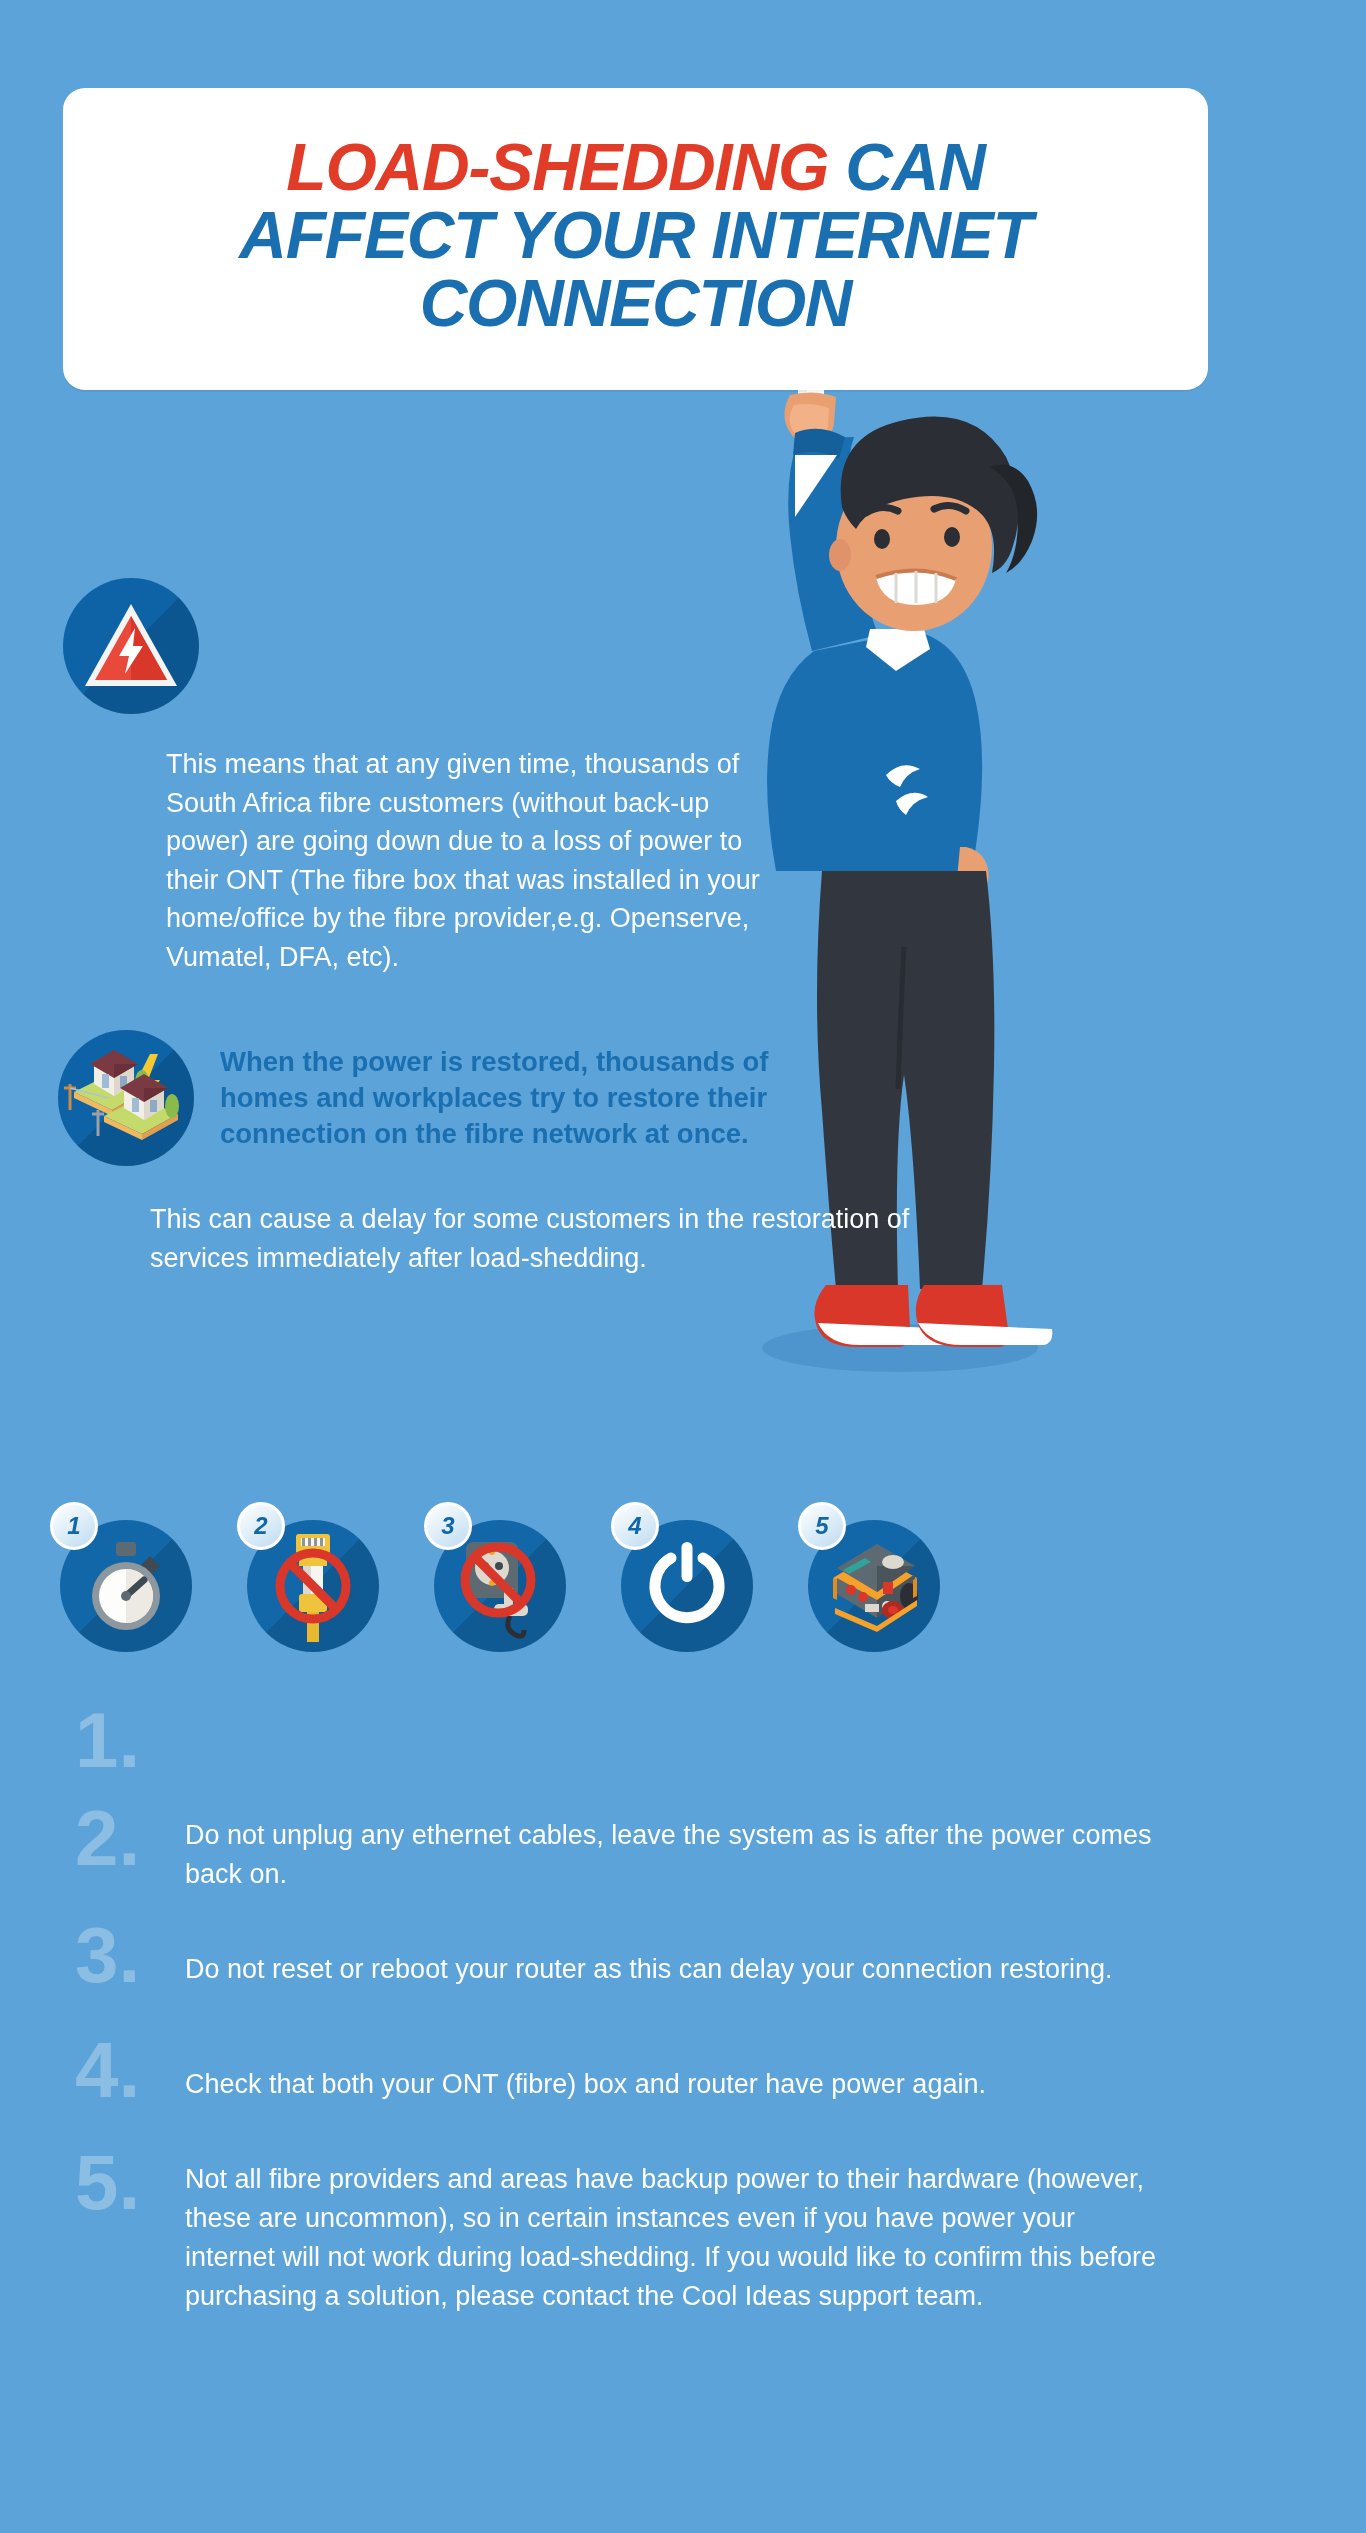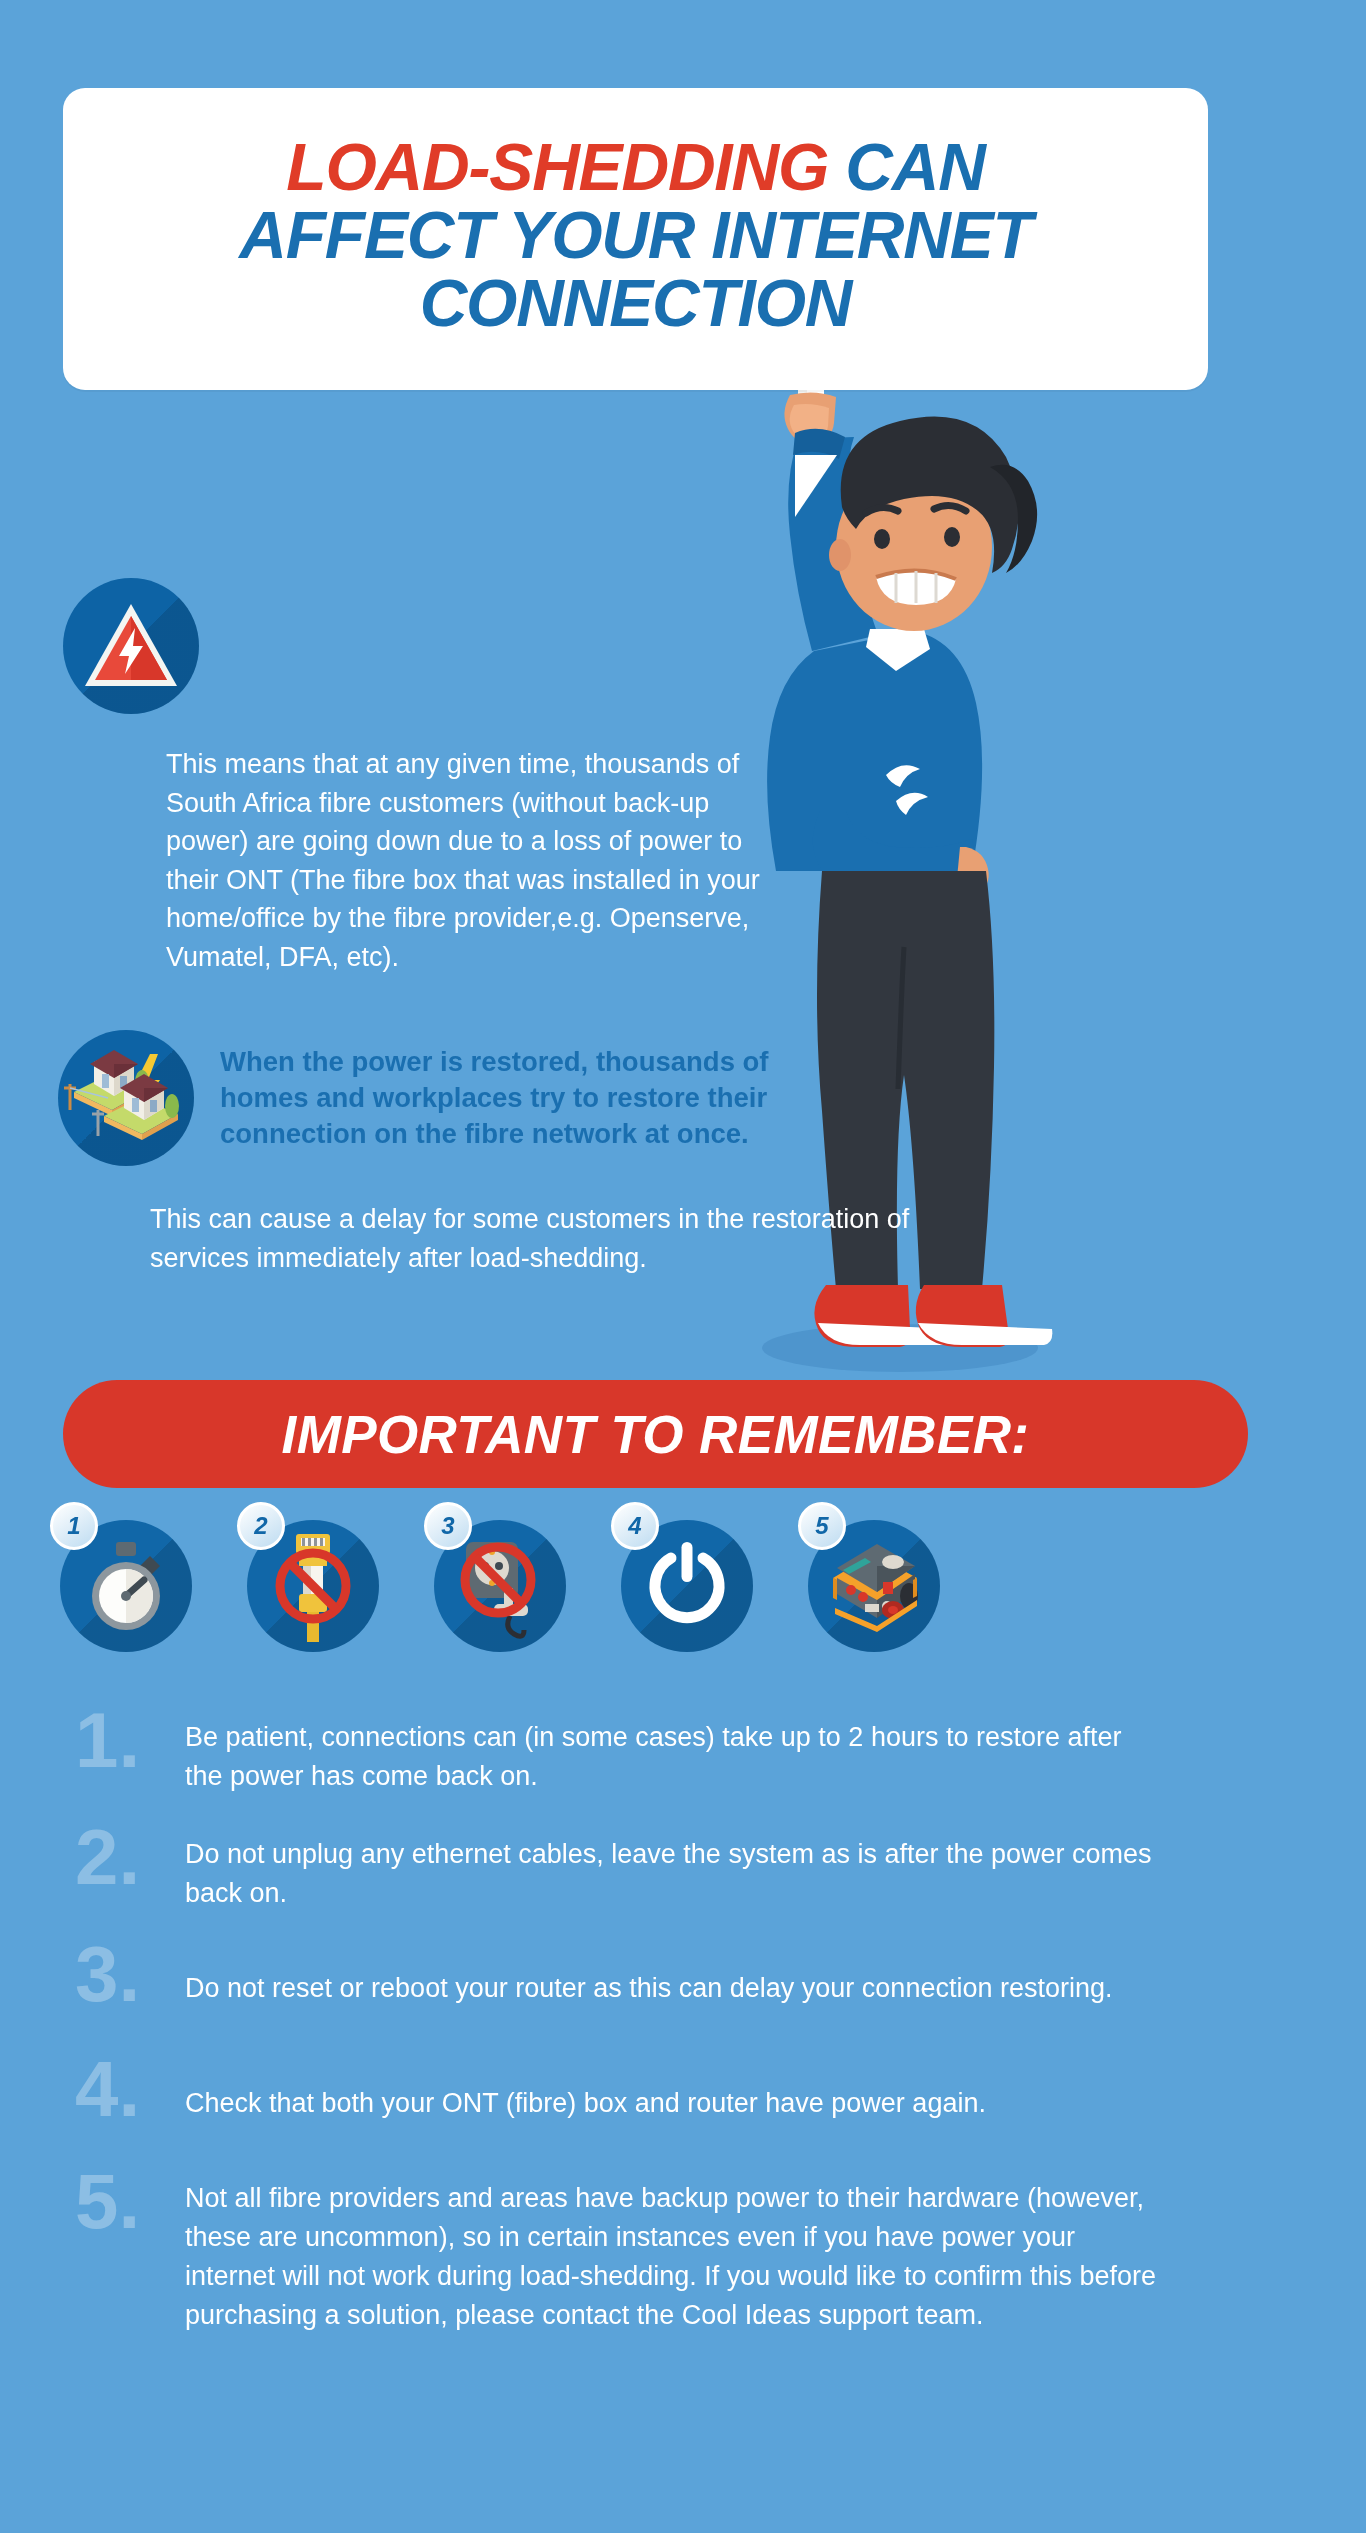--- a/index.html
+++ b/index.html
@@ -273,23 +273,20 @@
 
         <ellipse cx="108" cy="68" rx="7" ry="12" fill="#8ab94c"></ellipse>
       </svg>
     </div>
     <div style="padding-left:26px;">
       <div class="lead">When the power is restored,  thousands of homes and workplaces try to restore their connection on the fibre network at once.</div>
     </div>
   </div>
   <div class="para" style="position:absolute; left:150px; top:1200px; width:790px;">This can cause a delay for some customers in the restoration of services immediately after load-shedding.</div>
 
-  <div class="banner">
-    <span class="banner-text">IMPORTANT TO REMEMBER:</span>
-  </div>
 
   <div class="icon-row">
 
     <div class="ic-item" style="left:12px;">
       <div class="ic-disc">
         <div class="shadow-wedge"></div>
         <div class="ic-glyph">
           <svg width="96" height="100" viewBox="0 0 96 100">
             <rect x="38" y="6" width="20" height="14" rx="3" fill="#5e6a72"></rect>
             <path d="M72 20 l10 10 l-10 10 l-10 -10 Z" fill="#3f4a52"></path>
@@ -399,21 +396,20 @@
       </div>
       <div class="ic-badge">
         <span>5</span>
       </div>
     </div>
   </div>
 
   <div class="list">
     <div class="li">
       <div class="li-num">1.</div>
-      <div class="li-txt">Be patient, connections can (in some cases) take up to 2 hours to restore after the power has come back on.</div>
     </div>
     <div class="li">
       <div class="li-num">2.</div>
       <div class="li-txt">Do not unplug any ethernet cables, leave the system as is after the power comes back on.</div>
     </div>
     <div class="li" style="margin-bottom:44px;">
       <div class="li-num">3.</div>
       <div class="li-txt" style="padding-top:30px;">Do not reset or reboot your router as this can delay your connection restoring.</div>
     </div>
     <div class="li" style="margin-bottom:40px;">

